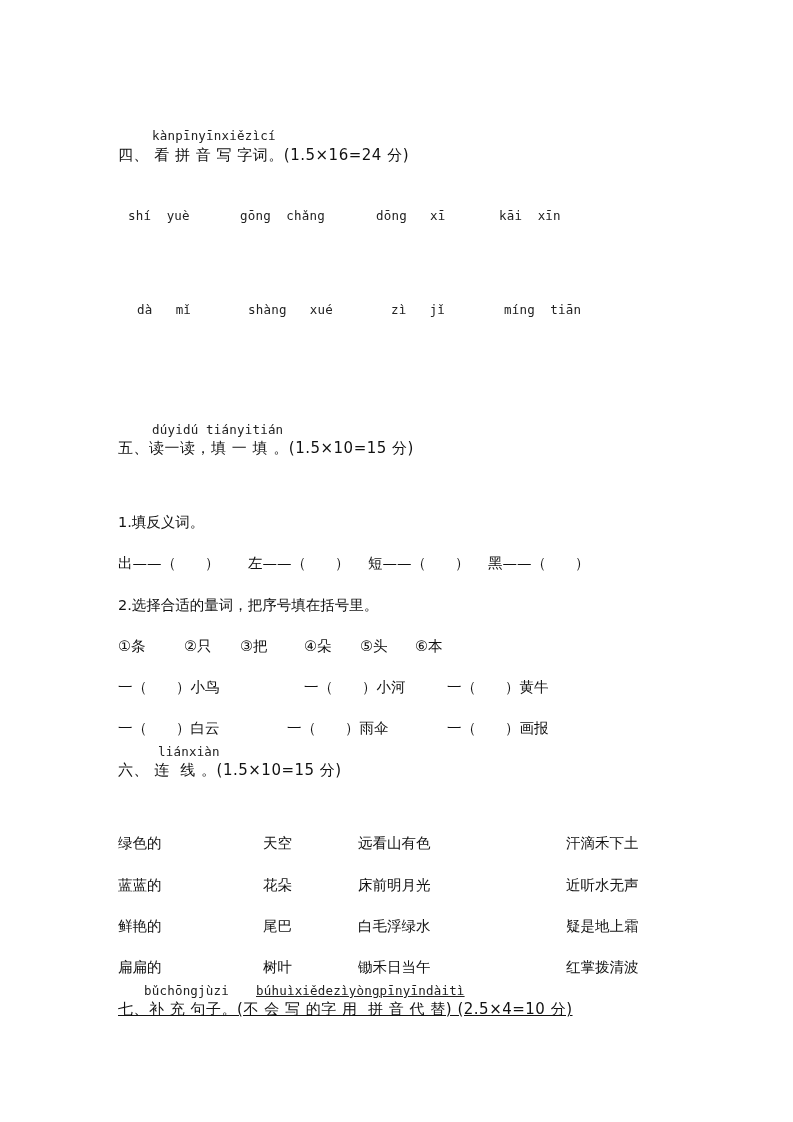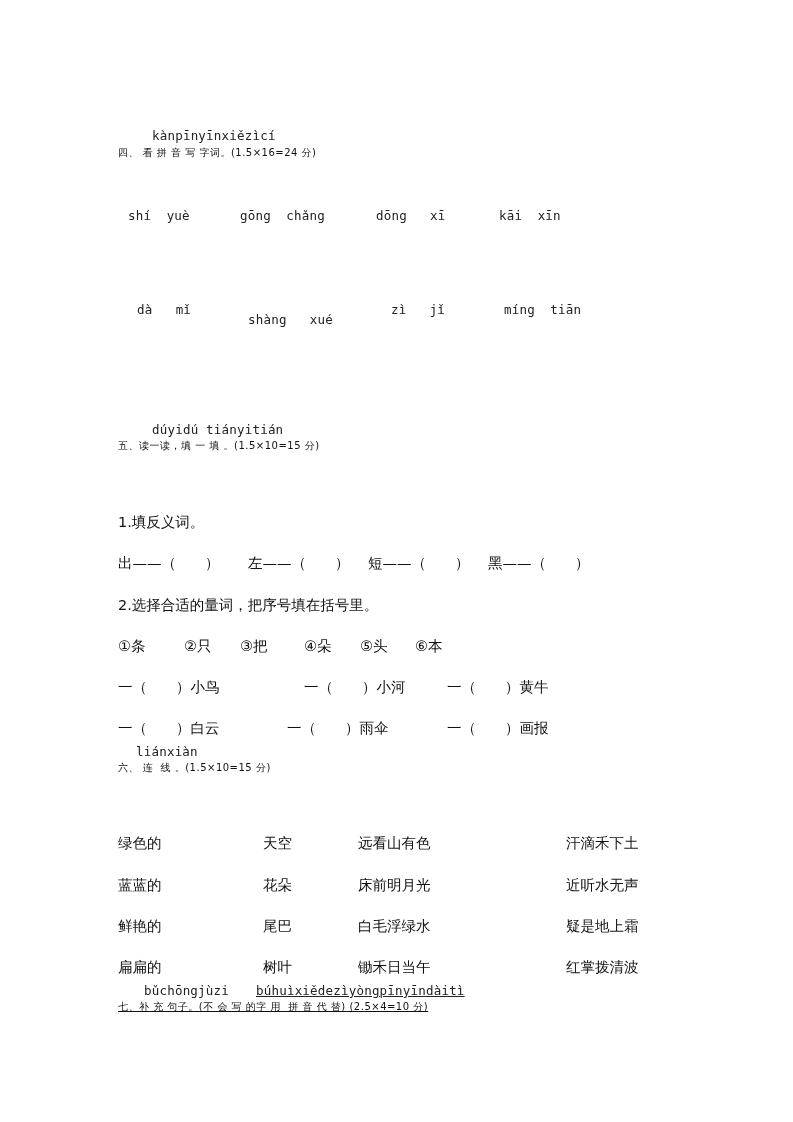--- a/index.html
+++ b/index.html
@@ -3,36 +3,36 @@
   <meta charset="utf-8">
   <style>
     html, body { margin: 0; padding: 0; background: #ffffff; }
     body {
       width: 793px; height: 1122px; position: relative; overflow: hidden;
       color: #111111;
       font-family: "DejaVu Sans", "Liberation Sans", sans-serif;
     }
     .abs { position: absolute; white-space: pre; }
     .py { font-family: "DejaVu Sans Mono", "Liberation Mono", monospace; font-size: 12.5px; color: #222; letter-spacing: 0.2px; }
-    .heading { font-size: 10px; letter-spacing: 0.5px; }
+    .heading { font-size: 15px; letter-spacing: 0.5px; }
     .body-text { font-size: 14.5px; margin-top: 40px; }
   </style>
 </head>
 <body>
 
 <div class="abs py" style="left:152px;top:128px;">kànpīnyīnxiězìcí</div>
 <div class="abs heading" style="left:118px;top:146px;">四、 看 拼 音 写 字词。(1.5×16=24 分)</div>
 
 <div class="abs py" style="left:128px;top:208px;">shí  yuè</div>
 <div class="abs py" style="left:240px;top:208px;">gōng  chǎng</div>
 <div class="abs py" style="left:376px;top:208px;">dōng   xī</div>
 <div class="abs py" style="left:499px;top:208px;">kāi  xīn</div>
 
 <div class="abs py" style="left:137px;top:302px;">dà   mǐ</div>
-<div class="abs py" style="left:248px;top:302px;margin-top:10px;">shàng   xué</div>
+<div class="abs py" style="left:248px;top:302px;">shàng   xué</div>
 <div class="abs py" style="left:391px;top:302px;">zì   jǐ</div>
 <div class="abs py" style="left:504px;top:302px;">míng  tiān</div>
 
 <div class="abs py" style="left:152px;top:422px;">dúyidú tiányitián</div>
 <div class="abs heading" style="left:118px;top:439px;">五、读一读，填 一 填 。(1.5×10=15 分)</div>
 
 <div class="abs body-text" style="left:118px;top:473px;">1.填反义词。</div>
 <div class="abs body-text" style="left:118px;top:514px;">出——（　　）</div>
 <div class="abs body-text" style="left:248px;top:514px;">左——（　　）</div>
 <div class="abs body-text" style="left:368px;top:514px;">短——（　　）</div>
@@ -46,21 +46,21 @@
 <div class="abs body-text" style="left:360px;top:597px;">⑤头</div>
 <div class="abs body-text" style="left:415px;top:597px;">⑥本</div>
 
 <div class="abs body-text" style="left:118px;top:638px;">一（　　）小鸟</div>
 <div class="abs body-text" style="left:304px;top:638px;">一（　　）小河</div>
 <div class="abs body-text" style="left:447px;top:638px;">一（　　）黄牛</div>
 <div class="abs body-text" style="left:118px;top:679px;">一（　　）白云</div>
 <div class="abs body-text" style="left:287px;top:679px;">一（　　）雨伞</div>
 <div class="abs body-text" style="left:447px;top:679px;">一（　　）画报</div>
 
-<div class="abs py" style="left:136px;top:744px;">liánxiàn</div>
+<div class="abs py" style="left:158px;top:744px;">liánxiàn</div>
 <div class="abs heading" style="left:118px;top:761px;">六、 连  线 。(1.5×10=15 分)</div>
 
 <div class="abs body-text" style="left:118px;top:794px;">绿色的</div>
 <div class="abs body-text" style="left:263px;top:794px;">天空</div>
 <div class="abs body-text" style="left:358px;top:794px;">远看山有色</div>
 <div class="abs body-text" style="left:566px;top:794px;">汗滴禾下土</div>
 
 <div class="abs body-text" style="left:118px;top:836px;">蓝蓝的</div>
 <div class="abs body-text" style="left:263px;top:836px;">花朵</div>
 <div class="abs body-text" style="left:358px;top:836px;">床前明月光</div>

